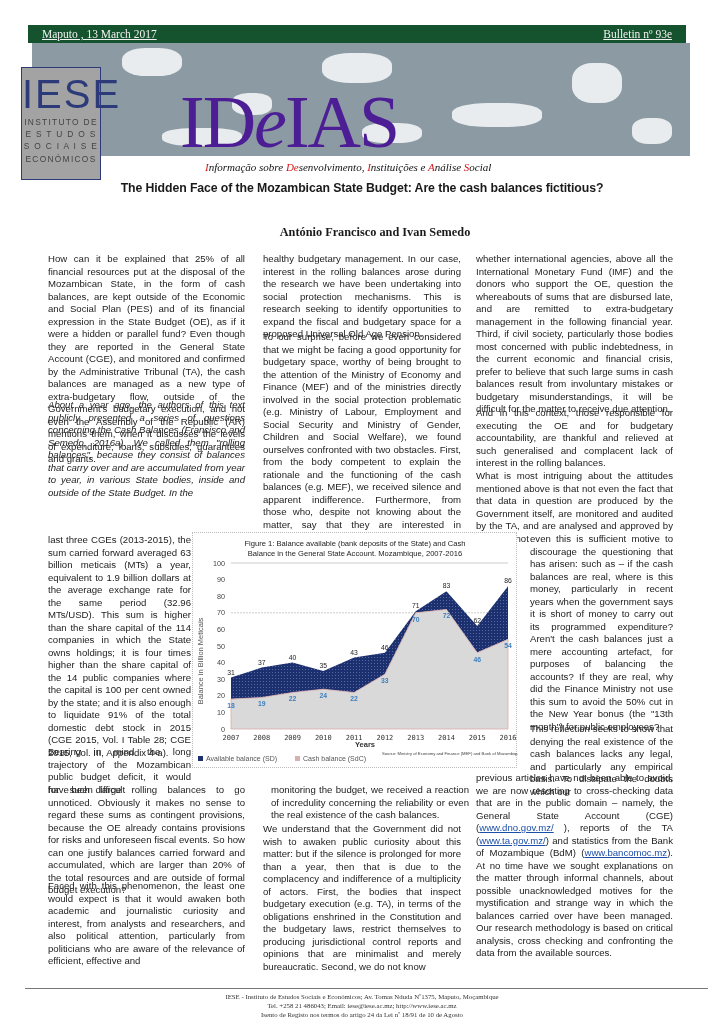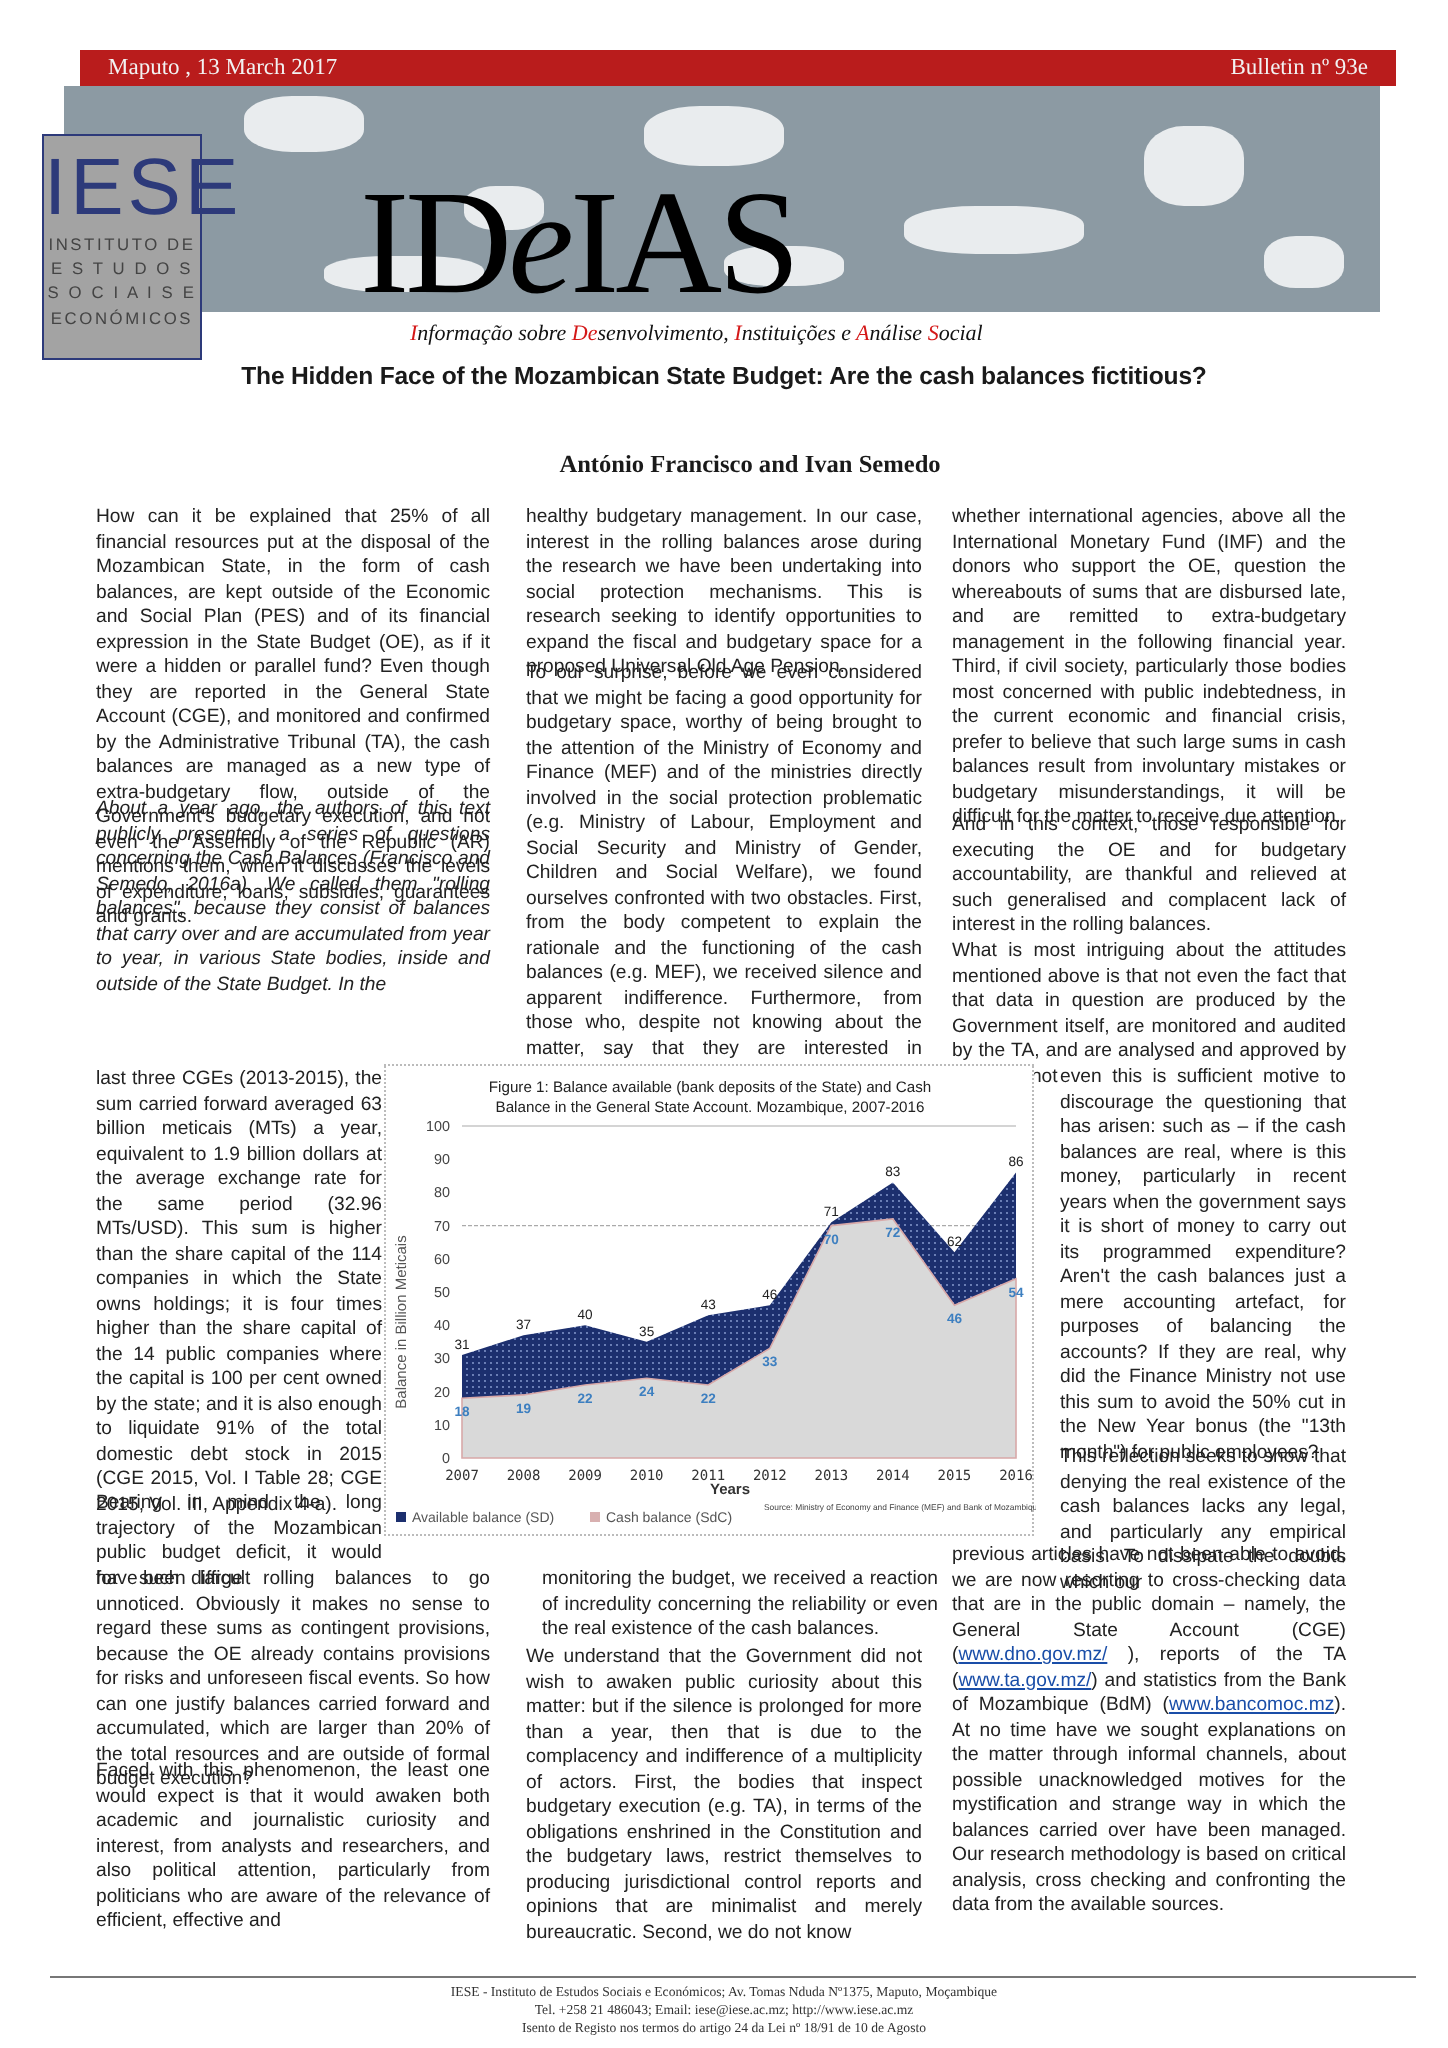--- a/index.html
+++ b/index.html
@@ -1,26 +1,26 @@
 <!DOCTYPE html>
 <html><head>
 <meta charset="utf-8">
 <style>
   * { box-sizing: border-box; margin: 0; padding: 0; }
   html, body { width: 724px; height: 1024px; background: #fff; overflow: hidden; }
   body { position: relative; font-family: "Liberation Sans", sans-serif; color: #1a1a1a; }
 
-  .topbar { position: absolute; left: 40px; top: 25px; width: 658px; height: 18px; background: #b91c1c; color: #f2f2f2;
-    font-family: "Liberation Serif", serif; font-size: 11.5px; line-height: 18px; padding: 0 14px; display: flex; justify-content: space-between; }
+  .topbar { position: absolute; left: 28px; top: 25px; width: 658px; height: 18px; background: #14532d; color: #f2f2f2;
+    font-family: "Liberation Serif", serif; font-size: 11.5px; line-height: 18px; padding: 0 14px; display: flex; justify-content: space-between; text-decoration: underline; }
   .banner { position: absolute; left: 32px; top: 43px; width: 658px; height: 113px; background: #8c9aa3; overflow: hidden; }
   .banner .blot { position: absolute; background: #e9ecee; border-radius: 40%; }
   .logo { position: absolute; left: 21px; top: 67px; width: 80px; height: 113px; background: #a3a3a3; border: 1.5px solid #2d3a7a; text-align: center; }
   .logo .big { font-family: "Liberation Sans", sans-serif; font-size: 40px; color: #2d3a7a; letter-spacing: 2px; line-height: 44px; margin-top: 4px; font-stretch: condensed; }
   .logo .small { font-size: 8.4px; color: #444; letter-spacing: 1.3px; line-height: 12.2px; }
-  .masthead { position: absolute; left: 180px; top: 82px; font-family: "Liberation Serif", serif; font-size: 74px; color: #000000; line-height: 80px; letter-spacing: -2px; }
+  .masthead { position: absolute; left: 180px; top: 82px; font-family: "Liberation Serif", serif; font-size: 74px; color: #4c1d95; line-height: 80px; letter-spacing: -2px; }
   .masthead i { font-style: italic; }
   .tagline { position: absolute; left: 205px; top: 161px; font-family: "Liberation Serif", serif; font-style: italic; font-size: 11px; color: #111; }
   .tagline b { color: #d41818; font-weight: normal; }
   .title { position: absolute; left: 0; width: 724px; top: 181px; text-align: center; font-family: "Liberation Sans", sans-serif; font-weight: bold; font-size: 12.3px; letter-spacing: -0.1px; }
   .authors { position: absolute; left: 255px; top: 225px; width: 240px; text-align: center; font-family: "Liberation Serif", serif; font-weight: bold; font-size: 12.3px; }
 
   .p { position: absolute; font-size: 9.6px; line-height: 12.5px; text-align: justify; color: #222; }
   .p a { color: #1a4ea8; text-decoration: underline; }
 
   .chart { position: absolute; left: 192px; top: 532px; width: 325px; height: 236px; background: #fff; border: 1px dotted #bbb; }

